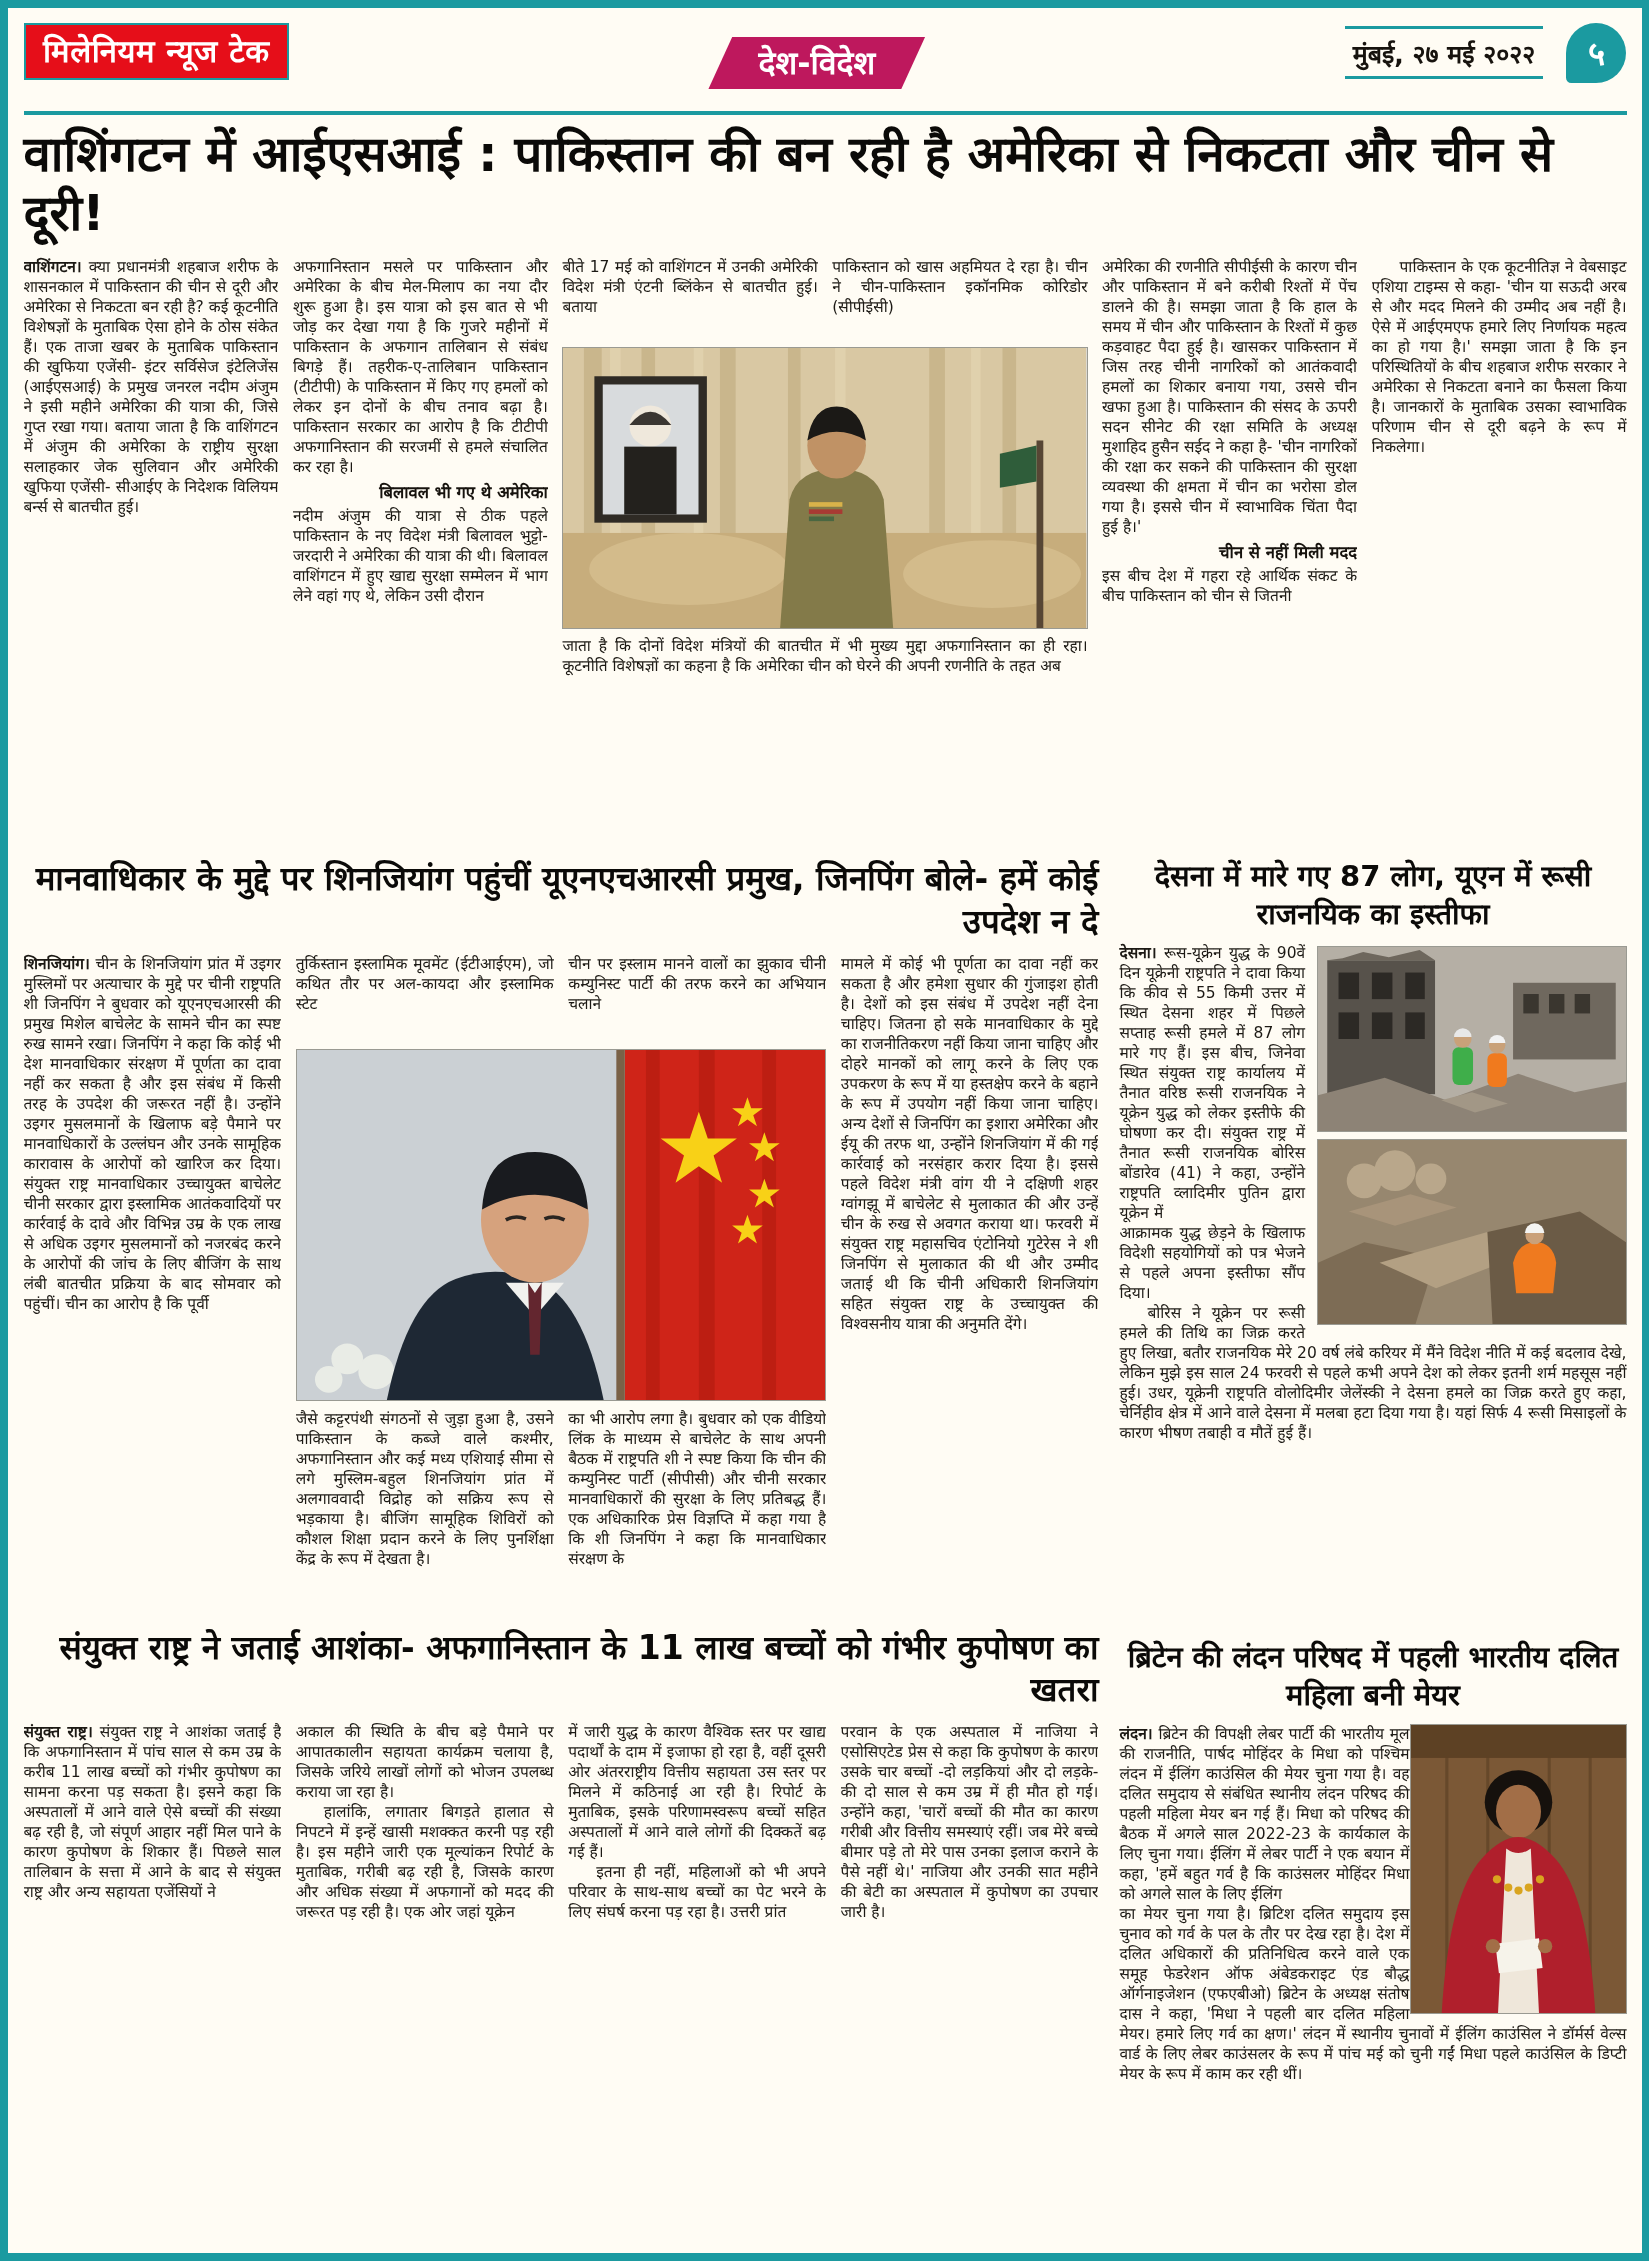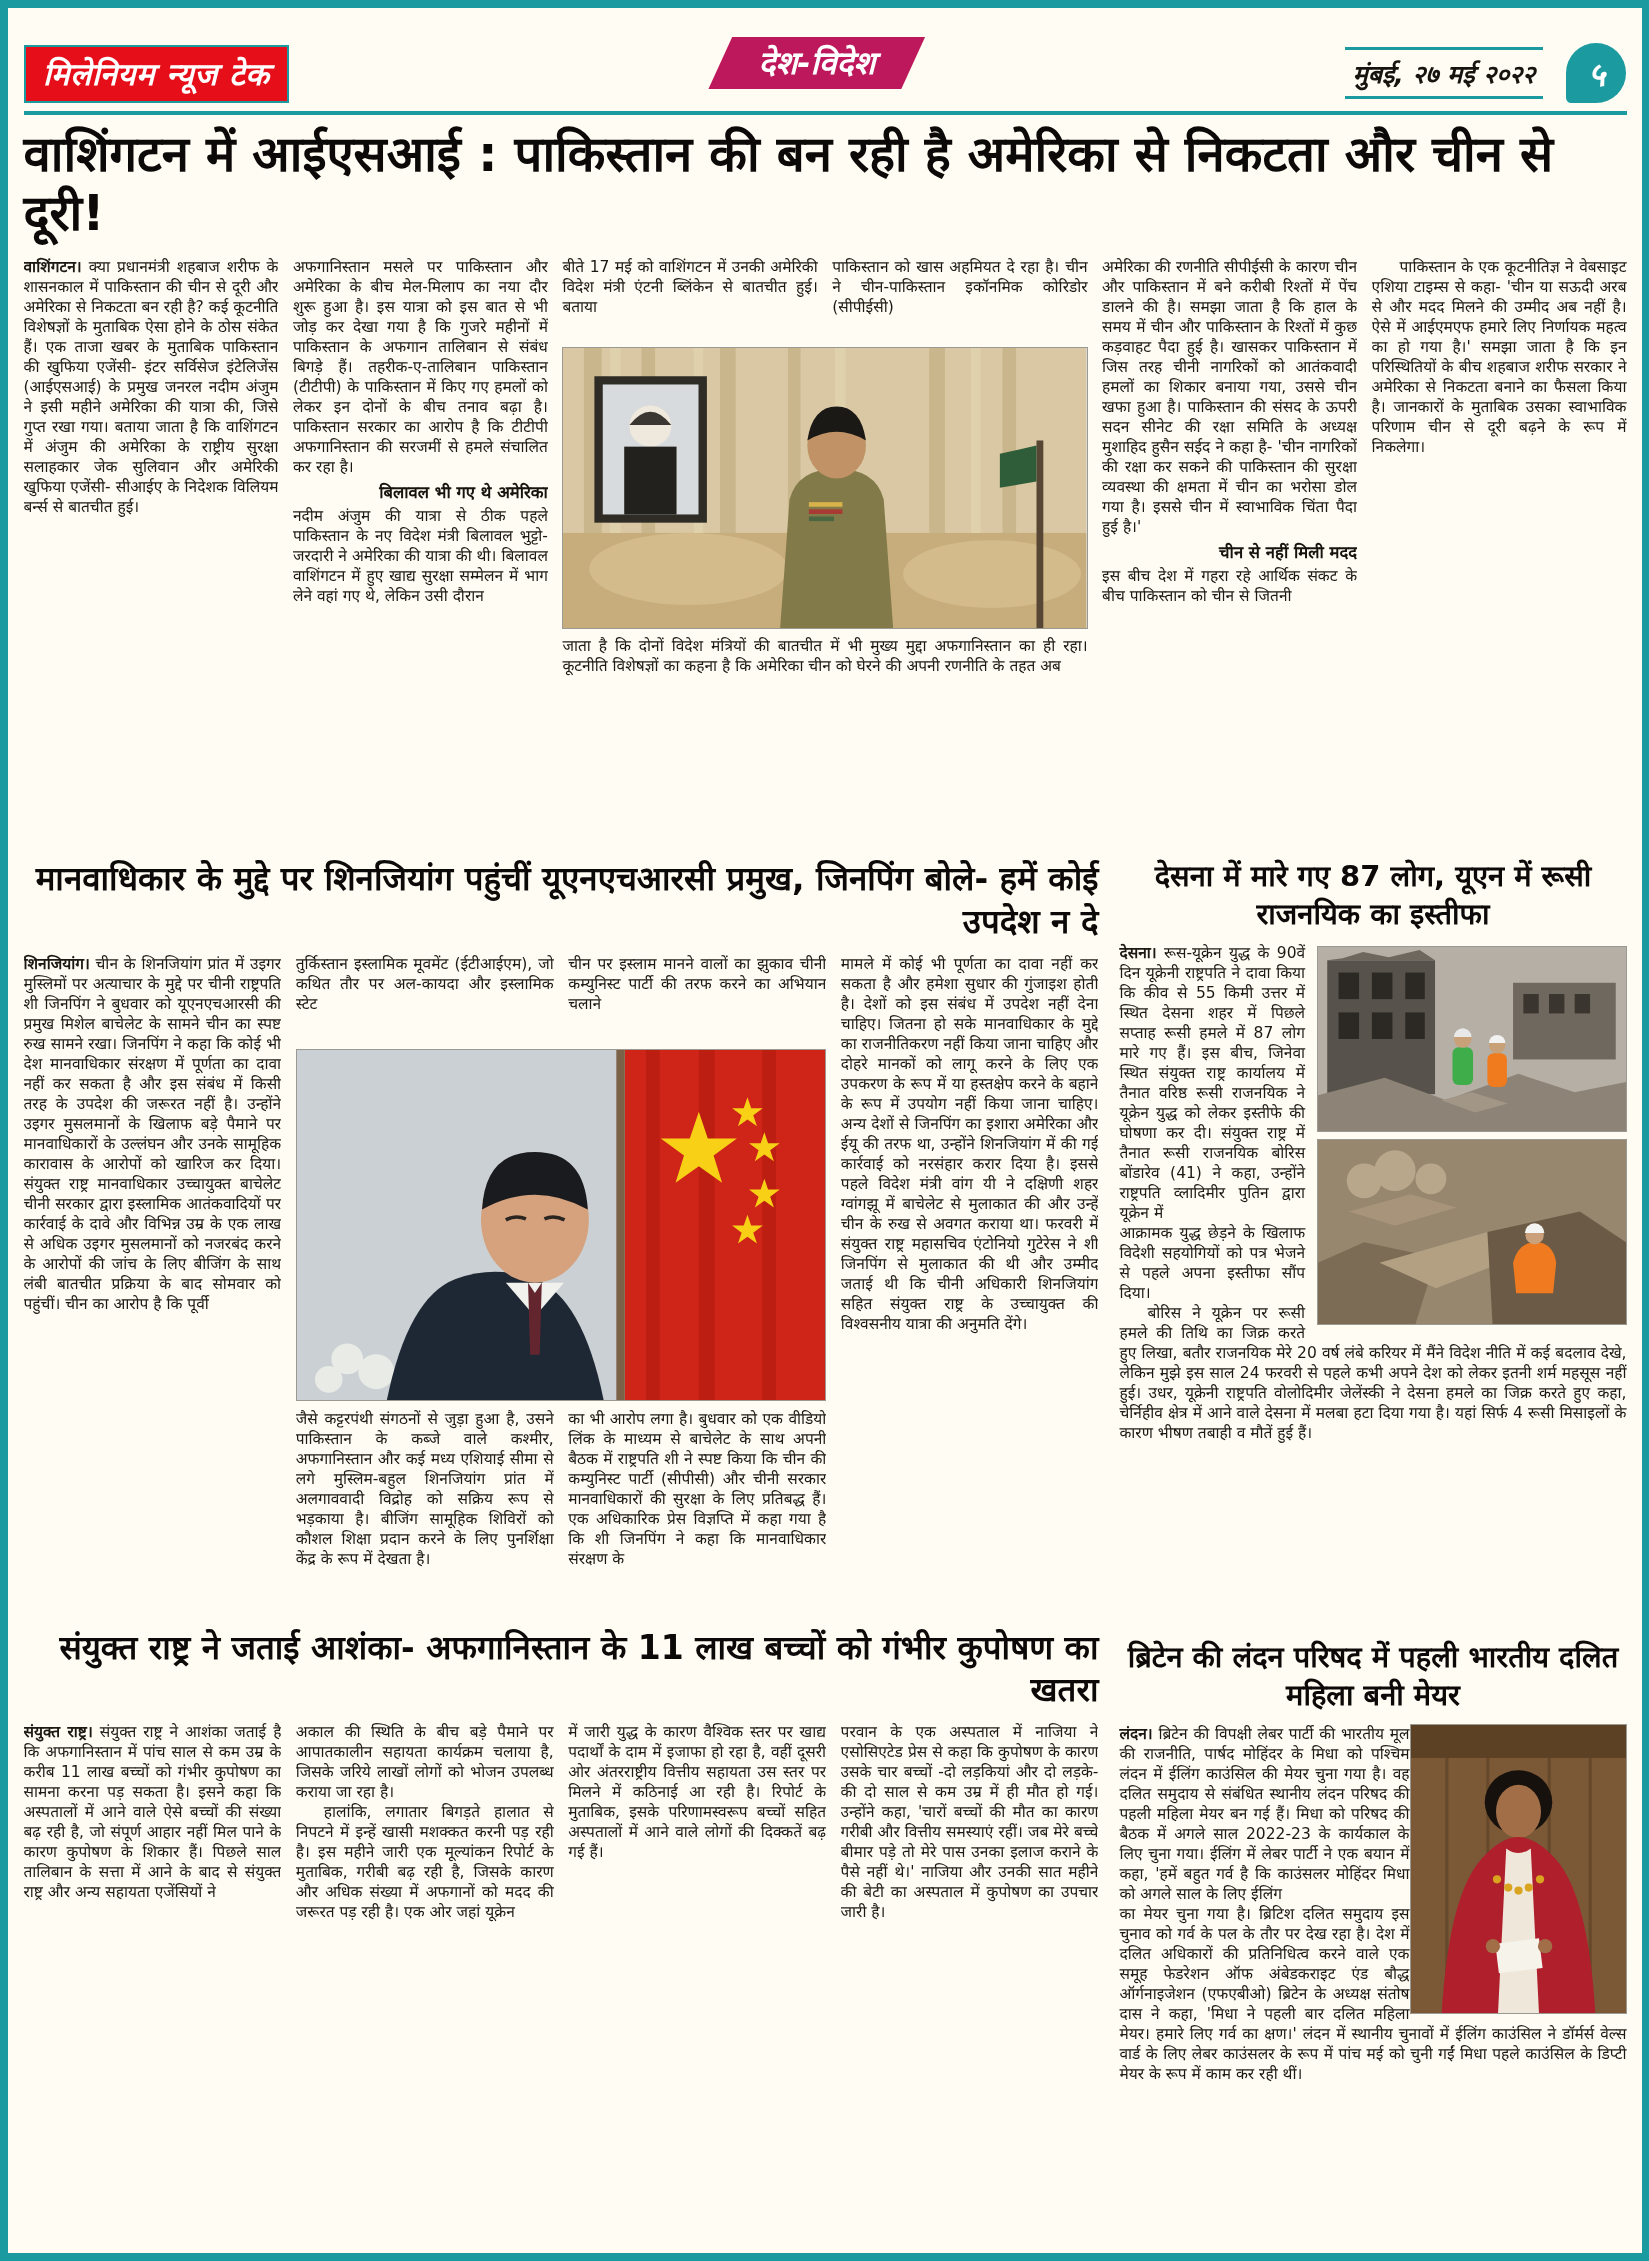--- a/index.html
+++ b/index.html
@@ -4,21 +4,21 @@
 <style>
   * { box-sizing: border-box; margin: 0; padding: 0; }
   body { background: #8f9698; font-family: "DejaVu Sans", "Liberation Sans", sans-serif; }
   .page {
     width: 1650px; height: 2261px; margin: 0 auto; position: relative;
     background: #fffcf4; border: 8.3px solid #1b9aa0;
     padding: 14.5px 15.5px; overflow: hidden; color: #17130e;
   }
 
   
-  .masthead { display: flex; align-items: flex-end; gap: 7px; font-style: italic; }
+  .masthead { display: flex; align-items: flex-start; gap: 7px; }
   .brand {
     background: #e60e19; color: #fff; font-weight: 700; font-size: 31px;
     line-height: 1; padding: 11.4px 17.6px; border: 2.6px solid #1b9aa0;
     white-space: nowrap; letter-spacing: 0.5px;
   }
   .banner {
     background: #be185d; color: #fff; font-weight: 700; font-size: 32px;
     line-height: 1; padding: 10.3px 50px; margin: 14px auto;
     clip-path: polygon(24px 0, 100% 0, calc(100% - 24px) 100%, 0 100%);
   }
@@ -253,20 +253,21 @@
         <div class="cols art5-cols">
           <div class="col">
             <p class="p"><b class="dl">संयुक्त राष्ट्र।</b> <span>संयुक्त राष्ट्र ने आशंका जताई है कि अफगानिस्तान में पांच साल से कम उम्र के करीब 11 लाख बच्चों को गंभीर कुपोषण का सामना करना पड़ सकता है। इसने कहा कि अस्पतालों में आने वाले ऐसे बच्चों की संख्या बढ़ रही है, जो संपूर्ण आहार नहीं मिल पाने के कारण कुपोषण के शिकार हैं। पिछले साल तालिबान के सत्ता में आने के बाद से संयुक्त राष्ट्र और अन्य सहायता एजेंसियों ने</span></p>
           </div>
           <div class="col">
             <p class="p">अकाल की स्थिति के बीच बड़े पैमाने पर आपातकालीन सहायता कार्यक्रम चलाया है, जिसके जरिये लाखों लोगों को भोजन उपलब्ध कराया जा रहा है।</p>
             <p class="p ind">हालांकि, लगातार बिगड़ते हालात से निपटने में इन्हें खासी मशक्कत करनी पड़ रही है। इस महीने जारी एक मूल्यांकन रिपोर्ट के मुताबिक, गरीबी बढ़ रही है, जिसके कारण और अधिक संख्या में अफगानों को मदद की जरूरत पड़ रही है। एक ओर जहां यूक्रेन</p>
           </div>
           <div class="col">
             <p class="p">में जारी युद्ध के कारण वैश्विक स्तर पर खाद्य पदार्थों के दाम में इजाफा हो रहा है, वहीं दूसरी ओर अंतरराष्ट्रीय वित्तीय सहायता उस स्तर पर मिलने में कठिनाई आ रही है। रिपोर्ट के मुताबिक, इसके परिणामस्वरूप बच्चों सहित अस्पतालों में आने वाले लोगों की दिक्कतें बढ़ गई हैं।</p>
+            <p class="p ind">इतना ही नहीं, महिलाओं को भी अपने परिवार के साथ-साथ बच्चों का पेट भरने के लिए संघर्ष करना पड़ रहा है। उत्तरी प्रांत</p>
           </div>
           <div class="col">
             <p class="p">परवान के एक अस्पताल में नाजिया ने एसोसिएटेड प्रेस से कहा कि कुपोषण के कारण उसके चार बच्चों -दो लड़कियां और दो लड़के- की दो साल से कम उम्र में ही मौत हो गई। उन्होंने कहा, 'चारों बच्चों की मौत का कारण गरीबी और वित्तीय समस्याएं रहीं। जब मेरे बच्चे बीमार पड़े तो मेरे पास उनका इलाज कराने के पैसे नहीं थे।' नाजिया और उनकी सात महीने की बेटी का अस्पताल में कुपोषण का उपचार जारी है।</p>
           </div>
         </div>
       </section>
     </div>
 
     <aside class="lower-right">
 

